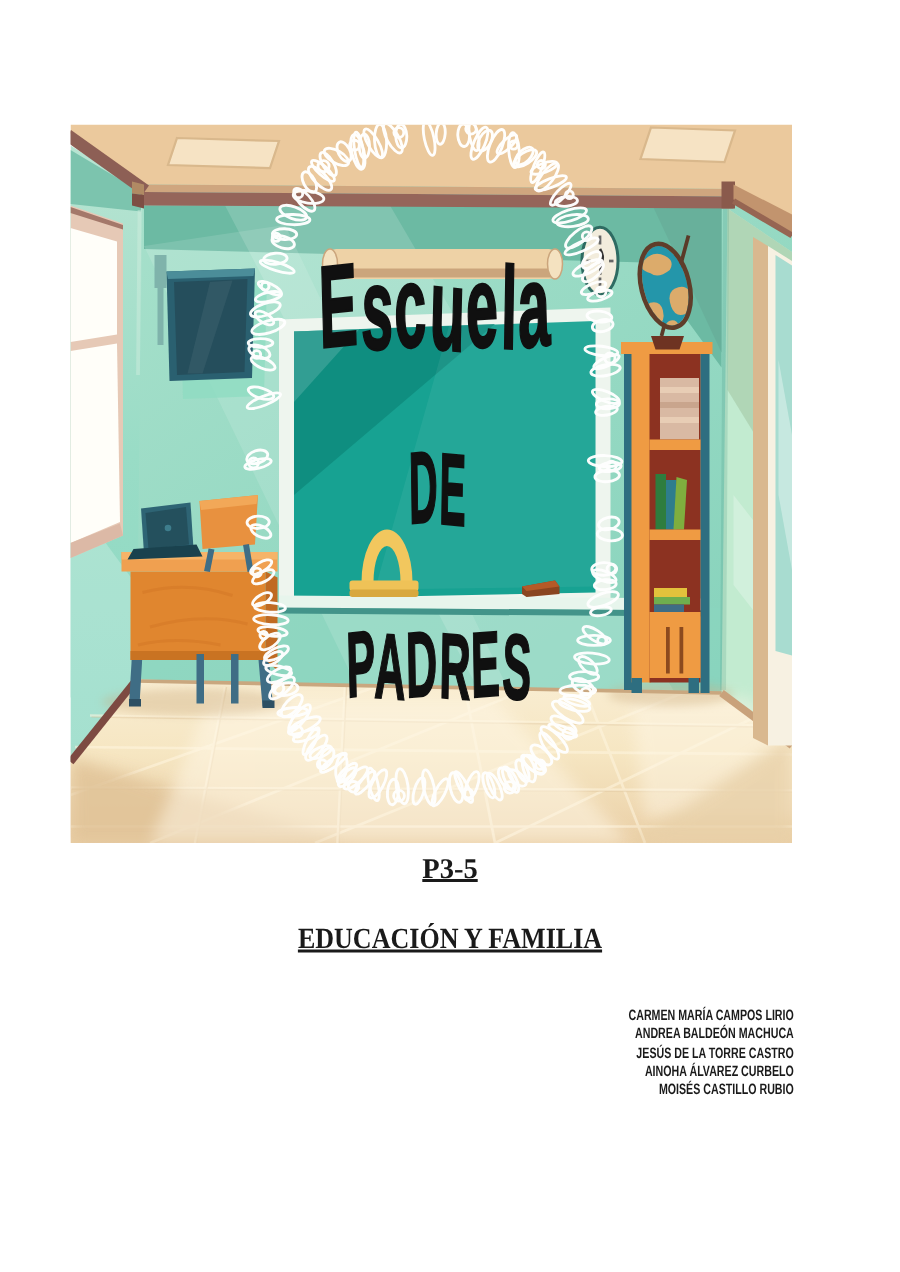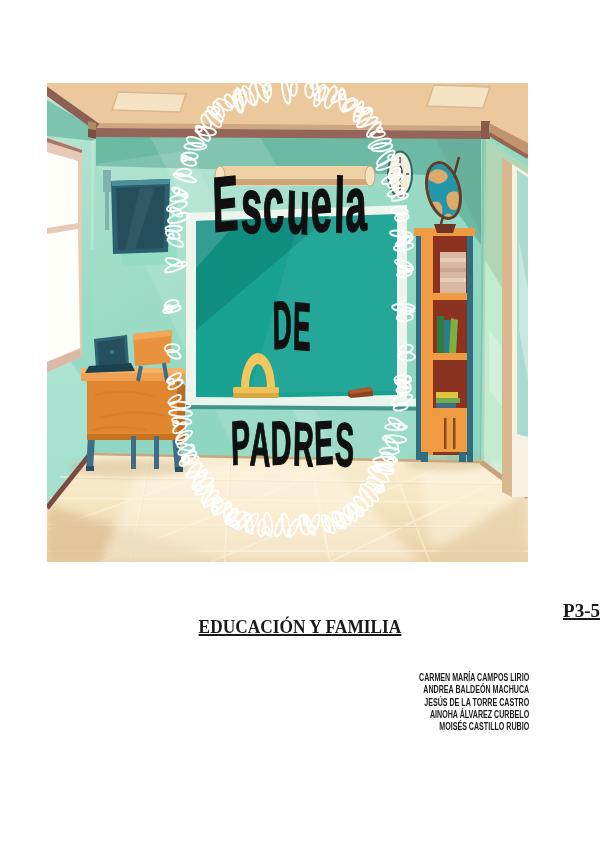--- a/index.html
+++ b/index.html
@@ -424,21 +424,21 @@
 
   <g transform="translate(292,349)">
         <text x="0" y="0" text-anchor="middle" font-family="Liberation Sans, sans-serif" font-weight="bold" font-size="40" fill="#101010" stroke="#101010" stroke-width="0.9" letter-spacing="1" transform="scale(0.66,1.69)" rotate="-2 2">DE</text>
       </g>
 
   <g transform="translate(293,465)">
         <text x="0" y="0" text-anchor="middle" font-family="Liberation Sans, sans-serif" font-weight="bold" font-size="40" fill="#101010" stroke="#101010" stroke-width="0.8" letter-spacing="1.2" transform="scale(0.72,1.55)" rotate="-3 2 -2 2 -2 3">PADRES</text>
       </g>
 </svg>
 
-<div class="ser" style="position:absolute;left:0;top:600px;width:600px;text-align:right;font-size:19px;"><span style="text-decoration:underline;text-decoration-thickness:1.5px;">P3-5</span></div>
+<div class="ser" style="position:absolute;left:0;top:569px;width:600px;text-align:center;font-size:19px;"><span style="text-decoration:underline;text-decoration-thickness:1.5px;">P3-5</span></div>
 
 <div class="ser" style="position:absolute;left:0;top:616px;width:600px;text-align:center;font-size:19.5px;transform:scaleX(0.89);transform-origin:300px 0;"><span style="text-decoration:underline;text-decoration-thickness:2px;">EDUCACIÓN Y FAMILIA</span></div>
 
 <div style="position:absolute;right:71px;top:672px;text-align:right;font-size:10px;font-weight:bold;color:#1a1a1a;line-height:12.3px;transform:scaleX(0.71);transform-origin:right top;">
 CARMEN MARÍA CAMPOS LIRIO<br>
 ANDREA BALDEÓN MACHUCA<br>
 JESÚS DE LA TORRE CASTRO<br>
 AINOHA ÁLVAREZ CURBELO<br>
 MOISÉS CASTILLO RUBIO
 </div>

